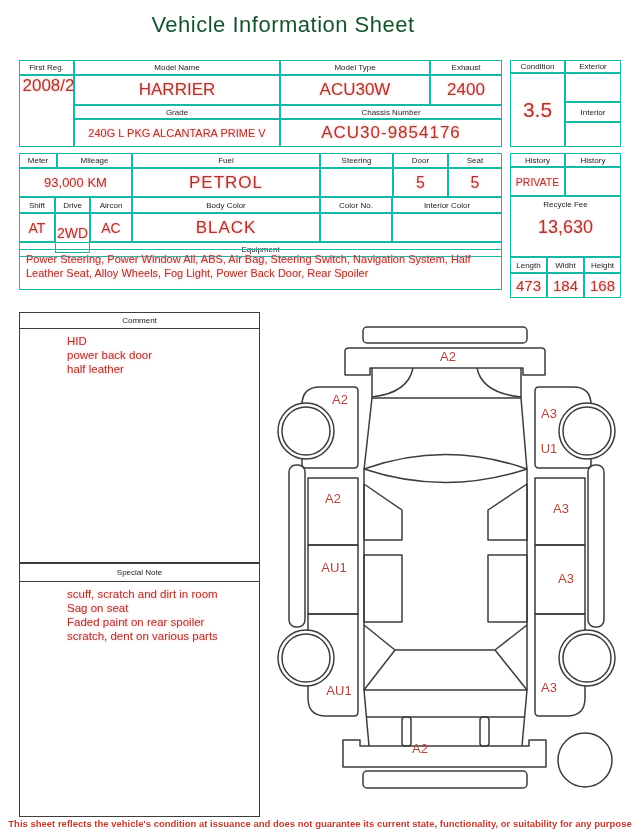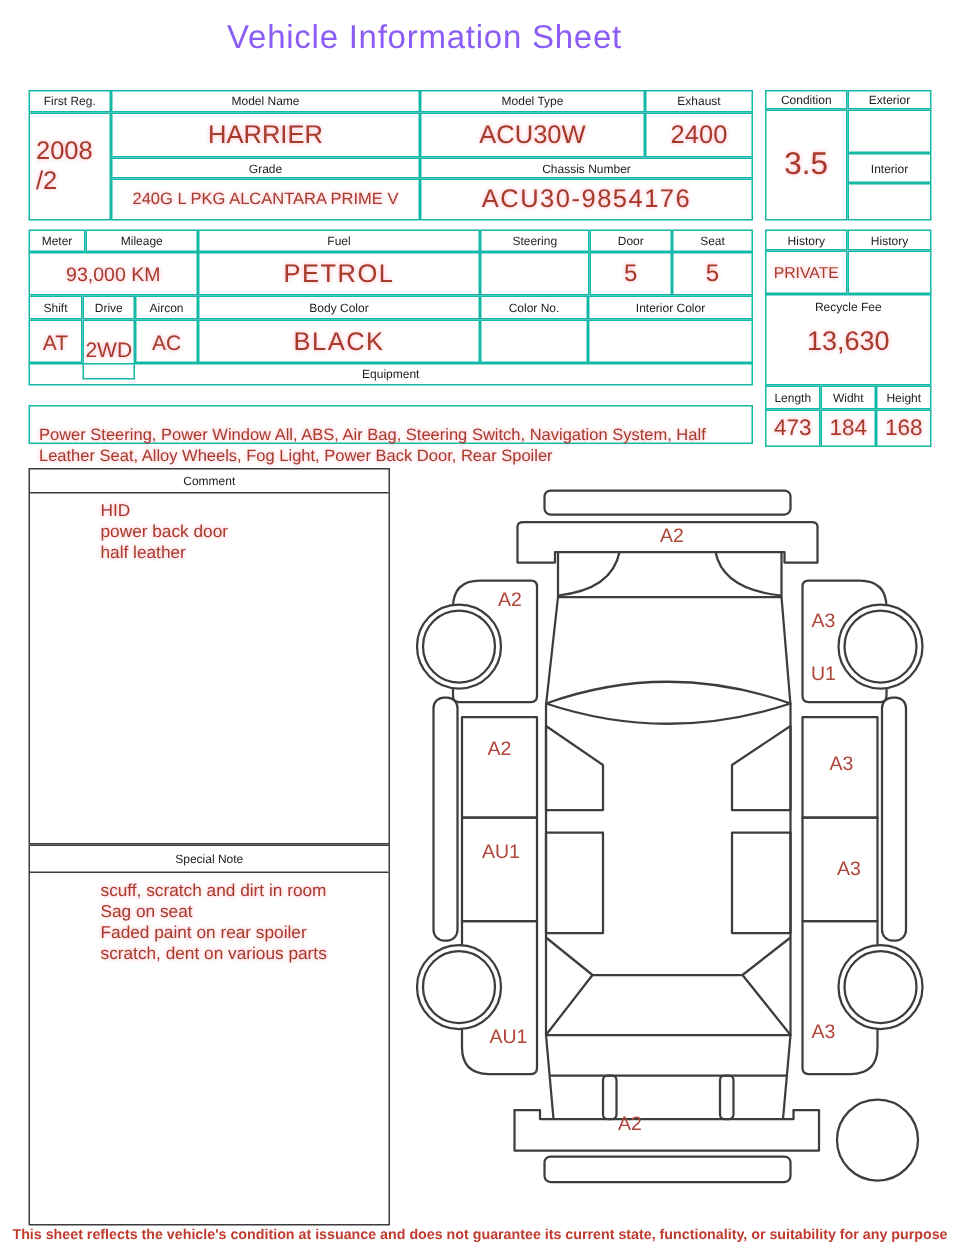--- a/index.html
+++ b/index.html
@@ -5,33 +5,33 @@
   html,body{margin:0;padding:0;background:#fff;}
   #sheet{position:relative;width:640px;height:835px;background:#fff;overflow:hidden;
          font-family:"Liberation Sans","DejaVu Sans",sans-serif;}
   .cell{position:absolute;border:1px solid #14b8a6;box-sizing:border-box;background:transparent;}
   .hdr{font-size:8px;color:#1c1c1c;display:flex;align-items:center;justify-content:center;white-space:nowrap;}
   .val{color:#a63a2c;display:flex;align-items:center;justify-content:center;white-space:nowrap;
        text-shadow:0 0 3px rgba(255,160,175,0.85);}
   .box{position:absolute;border:1px solid #3d3d3d;box-sizing:border-box;}
   .boxhdr{border-bottom:1px solid #3d3d3d;font-size:8px;color:#1c1c1c;display:flex;align-items:center;justify-content:center;}
   .notelines{padding:5px 7px;font-size:11.5px;line-height:1.22;color:#a63a2c;text-shadow:0 0 3px rgba(255,160,175,0.85);margin-left:40px;}
-  #title{position:absolute;left:0;top:12px;width:566px;text-align:center;font-size:22px;color:#8b5cf6;letter-spacing:.5px;}
+  #title{position:absolute;left:0;top:12px;width:566px;text-align:center;font-size:22px;color:#14532d;letter-spacing:.5px;}
   #footer{position:absolute;left:0;top:818px;width:640px;text-align:center;font-size:9.5px;font-weight:bold;color:#c03a2e;}
   svg text{font-family:"Liberation Sans","DejaVu Sans",sans-serif;font-size:13px;fill:#b0453a;text-anchor:middle;}
 </style>
 </head>
 <body>
 
 <div id="sheet">
 
   <div id="title">Vehicle Information Sheet</div>
 
   <div class="cell hdr" style="left:19px;top:60px;width:55px;height:15px">First Reg.</div>
-  <div class="cell val" style="left:19px;top:75px;width:55px;height:72px;font-size:17px;flex-direction:column;align-items:flex-start;padding-left:4px;line-height:1.15">
+  <div class="cell val" style="left:19px;top:75px;width:55px;height:72px;font-size:17px;flex-direction:row;align-items:flex-start;padding-left:4px;line-height:1.15">
     <span>2008</span>
     <span>/2</span>
   </div>
   <div class="cell val" style="left:74px;top:75px;width:206px;height:30px;font-size:17px">HARRIER</div>
   <div class="cell hdr" style="left:74px;top:60px;width:206px;height:15px">Model Name</div>
   <div class="cell hdr" style="left:280px;top:60px;width:150px;height:15px">Model Type</div>
   <div class="cell val" style="left:280px;top:75px;width:150px;height:30px;font-size:17px">ACU30W</div>
   <div class="cell hdr" style="left:430px;top:60px;width:72px;height:15px">Exhaust</div>
   <div class="cell val" style="left:430px;top:75px;width:72px;height:30px;font-size:17px">2400</div>
   <div class="cell hdr" style="left:74px;top:105px;width:206px;height:14px">Grade</div>
@@ -67,21 +67,21 @@
   <div class="cell hdr" style="left:392px;top:197px;width:110px;height:16px">Interior Color</div>
 
   <div class="cell val" style="left:19px;top:213px;width:36px;height:29px;font-size:14px">AT</div>
   <div class="cell val" style="left:55px;top:213px;width:35px;height:40px;font-size:14px">2WD</div>
   <div class="cell val" style="left:90px;top:213px;width:42px;height:29px;font-size:14px">AC</div>
   <div class="cell val" style="left:132px;top:213px;width:188px;height:29px;font-size:17px;letter-spacing:1px">BLACK</div>
   <div class="cell val" style="left:320px;top:213px;width:72px;height:29px;font-size:13px"></div>
   <div class="cell val" style="left:392px;top:213px;width:110px;height:29px;font-size:13px"></div>
 
   <div class="cell hdr" style="left:19px;top:242px;width:483px;height:15px">Equipment</div>
-  <div class="cell" style="left:19px;top:270px;width:483px;height:25px;font-size:11px;line-height:1.3;color:#a63a2c;padding:12px 6px;text-shadow:0 0 3px rgba(255,160,175,0.85)">Power Steering, Power Window  All, ABS, Air Bag, Steering Switch, Navigation System, Half Leather Seat, Alloy Wheels, Fog Light, Power Back Door, Rear Spoiler</div>
+  <div class="cell" style="left:19px;top:249px;width:483px;height:41px;font-size:11px;line-height:1.3;color:#a63a2c;padding:2px 6px;text-shadow:0 0 3px rgba(255,160,175,0.85)">Power Steering, Power Window  All, ABS, Air Bag, Steering Switch, Navigation System, Half Leather Seat, Alloy Wheels, Fog Light, Power Back Door, Rear Spoiler</div>
 
   <div class="cell hdr" style="left:510px;top:153px;width:55px;height:14px">History</div>
   <div class="cell hdr" style="left:565px;top:153px;width:56px;height:14px">History</div>
   <div class="cell val" style="left:510px;top:167px;width:55px;height:29px;font-size:10.5px">PRIVATE</div>
   <div class="cell val" style="left:565px;top:167px;width:56px;height:29px;font-size:10.5px"></div>
 
   <div class="cell" style="left:510px;top:196px;width:111px;height:61px">
     <div style="font-size:8px;color:#1c1c1c;text-align:center;padding-top:3px">Recycle Fee</div>
     <div style="font-size:18px;color:#a63a2c;text-align:center;margin-top:8px;text-shadow:0 0 3px rgba(255,160,175,0.85)">13,630</div>
   </div>

